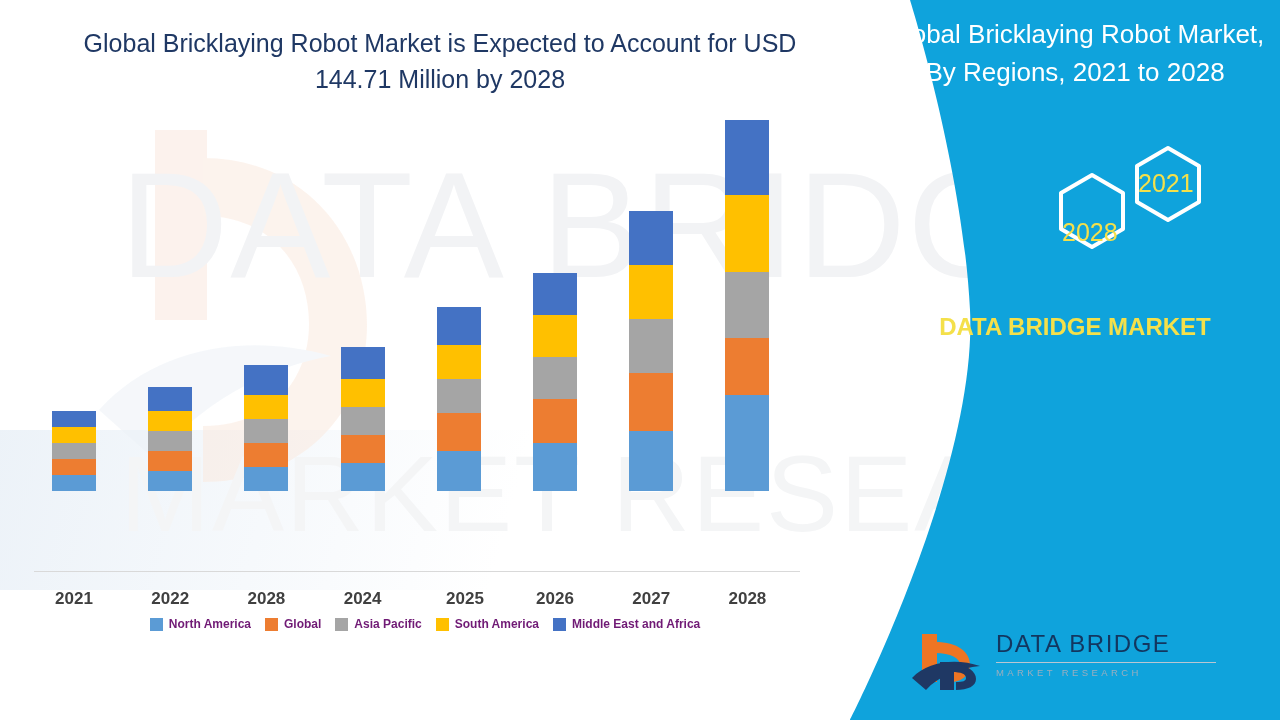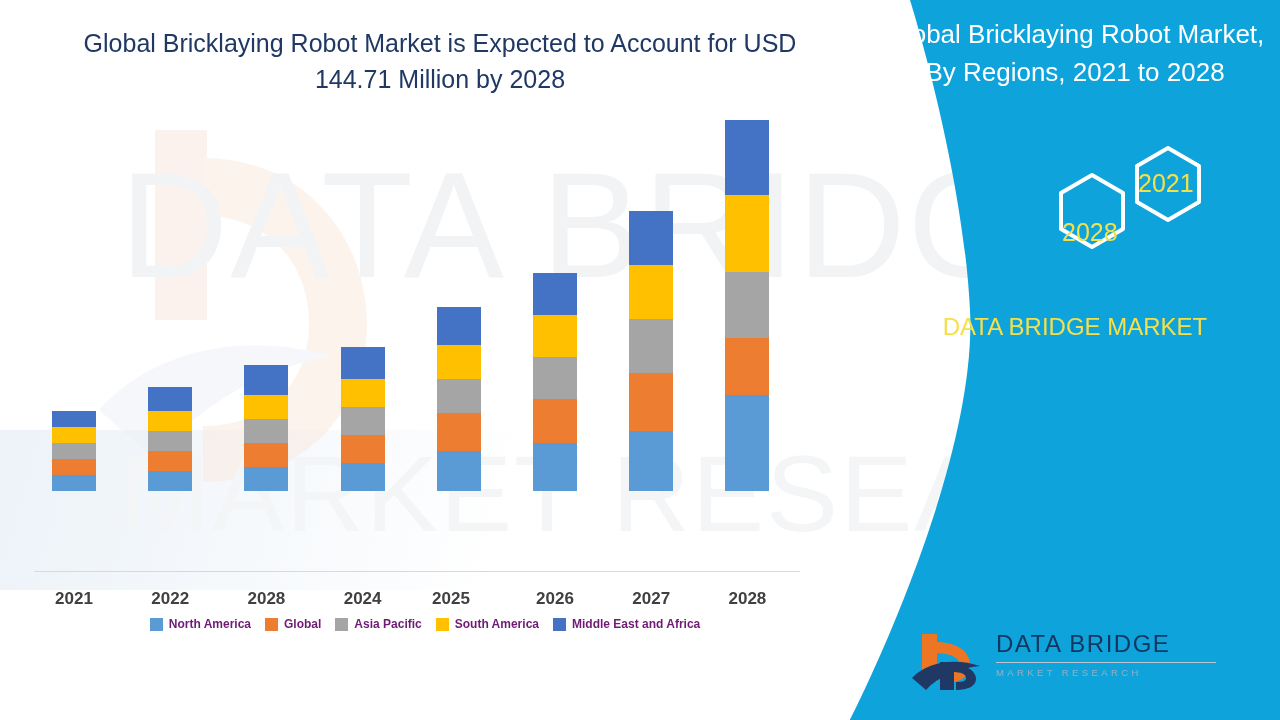--- a/index.html
+++ b/index.html
@@ -188,21 +188,21 @@
 
   .brand {
     position: absolute;
     left: 40px;
     top: 310px;
     width: 370px;
     text-align: center;
     color: #f4e04a;
     font-size: 24px;
     line-height: 1.45;
-    font-weight: 400;
+    font-weight: 700;
   }
 
   .logo-block {
     position: absolute;
     left: 60px;
     top: 628px;
     width: 310px;
     height: 66px;
   }
   .logo-mark {
@@ -314,21 +314,21 @@
           <div class="seg" style="background: rgb(165, 165, 165); height: 66px;"></div>
           <div class="seg" style="background: rgb(255, 192, 0); height: 77px;"></div>
           <div class="seg" style="background: rgb(68, 114, 196); height: 75px;"></div>
         </div>
       </div>
     <div class="xlabels" id="xlabels">
         <div class="xlabel" style="left: 29px;">2021</div>
         <div class="xlabel" style="left: 125.2px; text-align: center;">2022</div>
         <div class="xlabel" style="left: 221.4px;">2028</div>
         <div class="xlabel" style="left: 317.6px;">2024</div>
-        <div class="xlabel" style="left: 406px;">2025</div>
+        <div class="xlabel" style="left: 420px;">2025</div>
         <div class="xlabel" style="left: 510px;">2026</div>
         <div class="xlabel" style="left: 606.2px;">2027</div>
         <div class="xlabel" style="left: 702.4px;">2028</div>
       </div>
     <div class="legend" id="legend">
         <div class="legend-item">
           <span class="legend-swatch" style="background: rgb(91, 155, 213);"></span>
           <span class="legend-label">North America</span>
         </div>
         <div class="legend-item">

